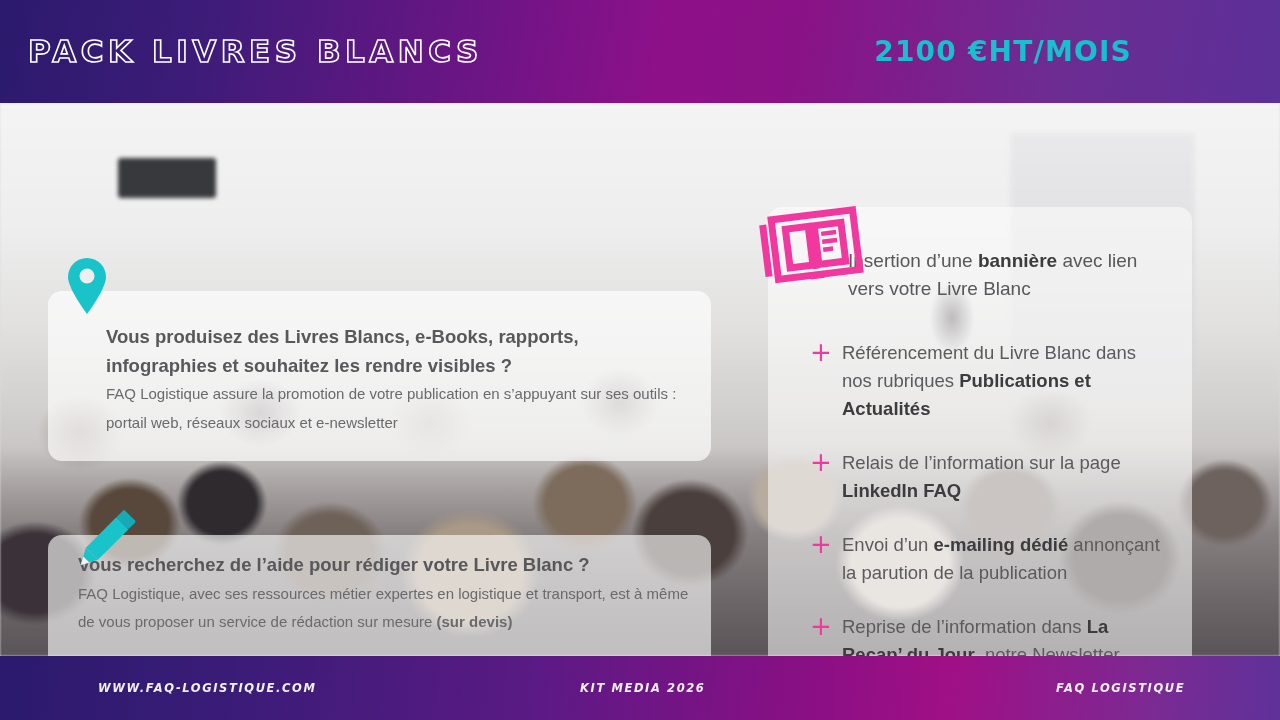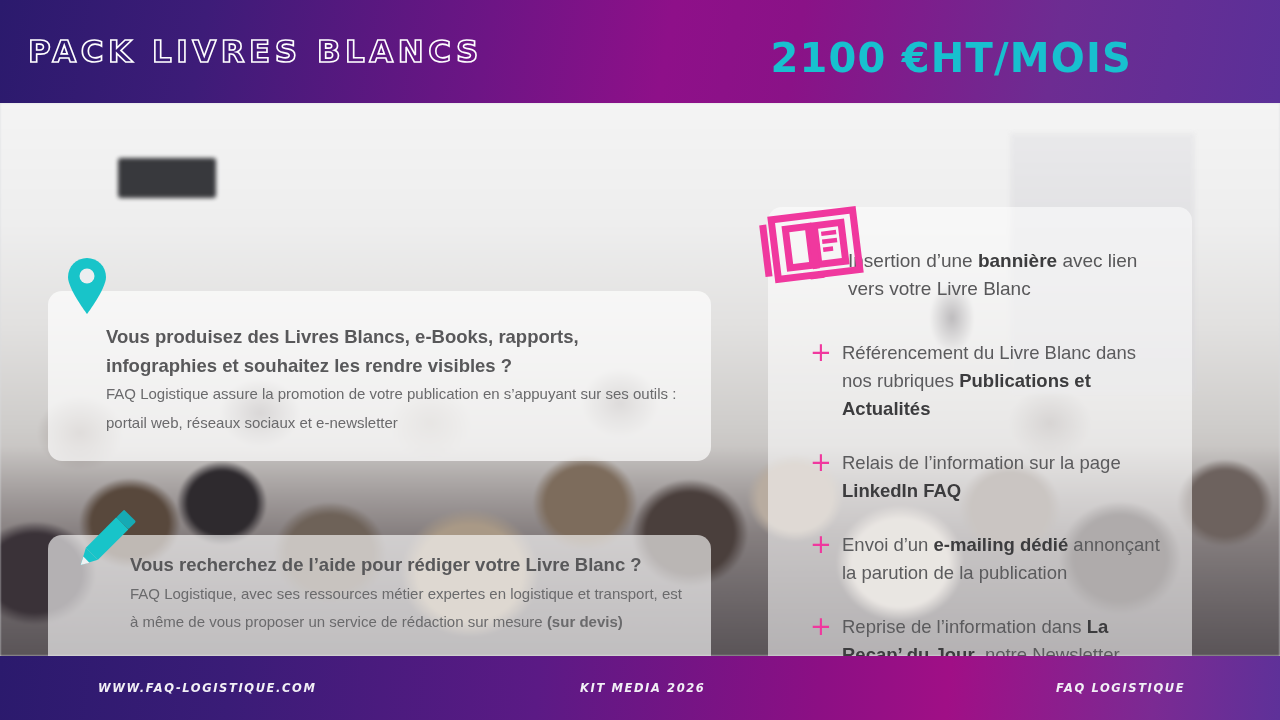--- a/index.html
+++ b/index.html
@@ -48,21 +48,21 @@
     -webkit-text-stroke: 1.6px #ffffff;
     text-shadow: 0 0 0 rgba(255,255,255,0);
     white-space: nowrap;
     line-height: 1;
   }
   .header-price {
     position: absolute;
     right: 148px;
     top: 38px;
     font-family: "DejaVu Sans", sans-serif;
-    font-size: 40px;
+    font-size: 28px;
     font-weight: 700;
     letter-spacing: 1.2px;
     color: #18c0cf;
     white-space: nowrap;
     line-height: 1;
   }
 
   
   .body-area {
     position: absolute;
@@ -150,21 +150,21 @@
   }
 
   #card-produce {
     left: 48px; top: 188px;
     width: 663px; height: 170px;
     padding: 32px 22px 14px 58px;
   }
   #card-help {
     left: 48px; top: 432px;
     width: 663px; height: 174px;
-    padding: 16px 22px 14px 82px;
+    padding: 16px 22px 14px 30px;
     background: rgba(255,255,255,0.62);
   }
 
   
   .pin-icon {
     position: absolute;
     left: 68px; top: 155px;
     width: 38px; height: 56px;
   }
   .pencil-icon {

